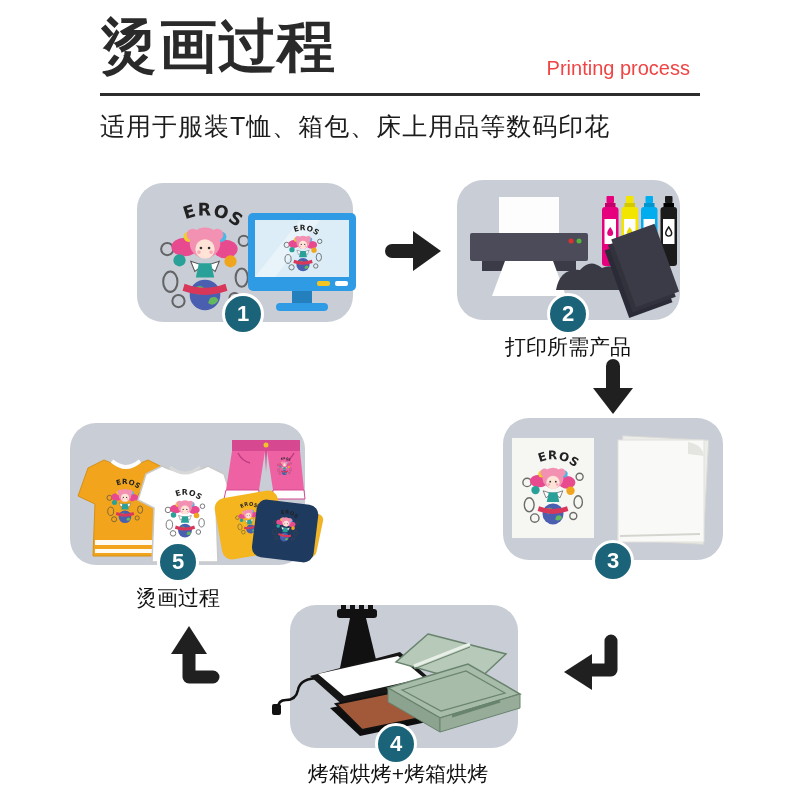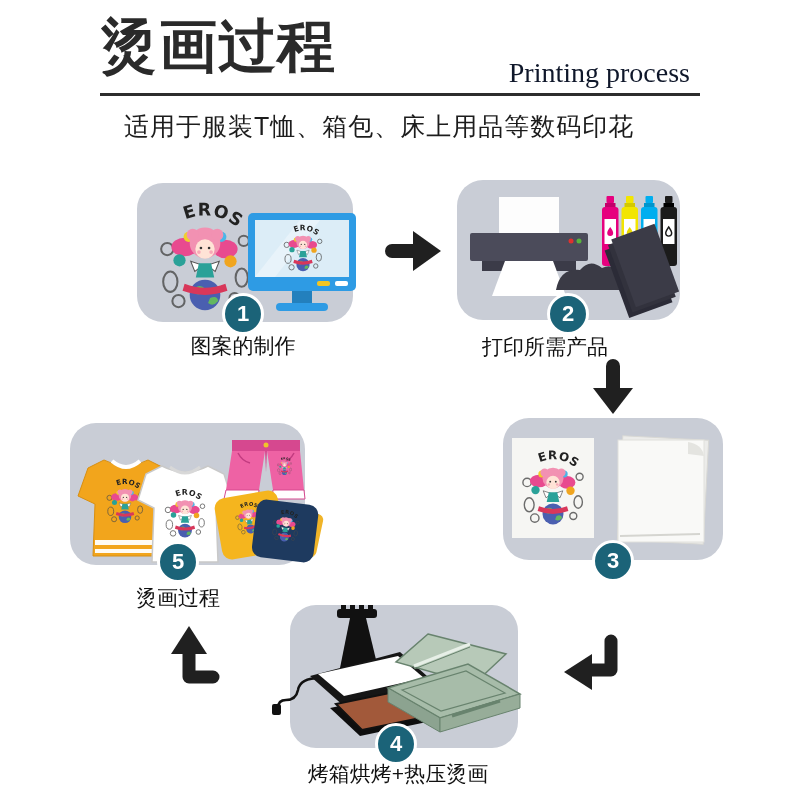--- a/index.html
+++ b/index.html
@@ -1,21 +1,21 @@
 <!DOCTYPE html>
 <html><head>
 <meta charset="utf-8">
 <style>
   html,body{margin:0;padding:0;background:#fff;}
   .page{position:relative;width:800px;height:800px;background:#ffffff;overflow:hidden;
         font-family:"Liberation Sans",sans-serif;}
   .title{position:absolute;left:100px;top:8px;font-size:58px;font-weight:900;color:#2a2a2a;letter-spacing:1px;}
-  .title-en{position:absolute;right:110px;top:57px;font-size:28px;color:#0f172a;font-family:Liberation Serif, serif;}
+  .title-en{position:absolute;right:110px;top:57px;font-size:20px;color:#ef4444;}
   .divider{position:absolute;left:100px;top:93px;width:600px;height:3px;background:#2d2d2d;}
-  .desc{position:absolute;left:100px;top:110px;font-size:25px;color:#1c1c1c;letter-spacing:1px;margin-left:24px;}
+  .desc{position:absolute;left:100px;top:110px;font-size:25px;color:#1c1c1c;letter-spacing:1px;}
   .badge{position:absolute;width:36px;height:36px;border-radius:50%;background:#1b6378;
          border:3px solid #ffffff;color:#fff;font-size:22px;font-weight:bold;
          display:flex;align-items:center;justify-content:center;z-index:3;}
   .step-label{position:absolute;transform:translateX(-50%);font-size:21px;color:#111;
               white-space:nowrap;z-index:3;}
   svg.canvas{position:absolute;left:0;top:0;}
 </style>
 </head>
 <body>
 
@@ -221,18 +221,17 @@
       <polygon points="171,654 207,654 189,626" stroke="none"></polygon>
     </g>
   </svg>
 
   <div class="badge" style="left:222px;top:293px">1</div>
   <div class="badge" style="left:547px;top:293px">2</div>
   <div class="badge" style="left:592px;top:540px">3</div>
   <div class="badge" style="left:375px;top:723px">4</div>
   <div class="badge" style="left:157px;top:541px">5</div>
 
-  <div class="step-label" style="left:243px;top:332px">图案的制作</div>
-  <div class="step-label" style="left:545px;top:333px">打印所需产品</div>
-  <div class="step-label" style="left:398px;top:760px">烤箱烘烤+热压烫画</div>
+  <div class="step-label" style="left:568px;top:333px">打印所需产品</div>
+  <div class="step-label" style="left:398px;top:760px">烤箱烘烤+烤箱烘烤</div>
   <div class="step-label" style="left:178px;top:584px">烫画过程</div>
 
 </div>
 
 </body></html>

